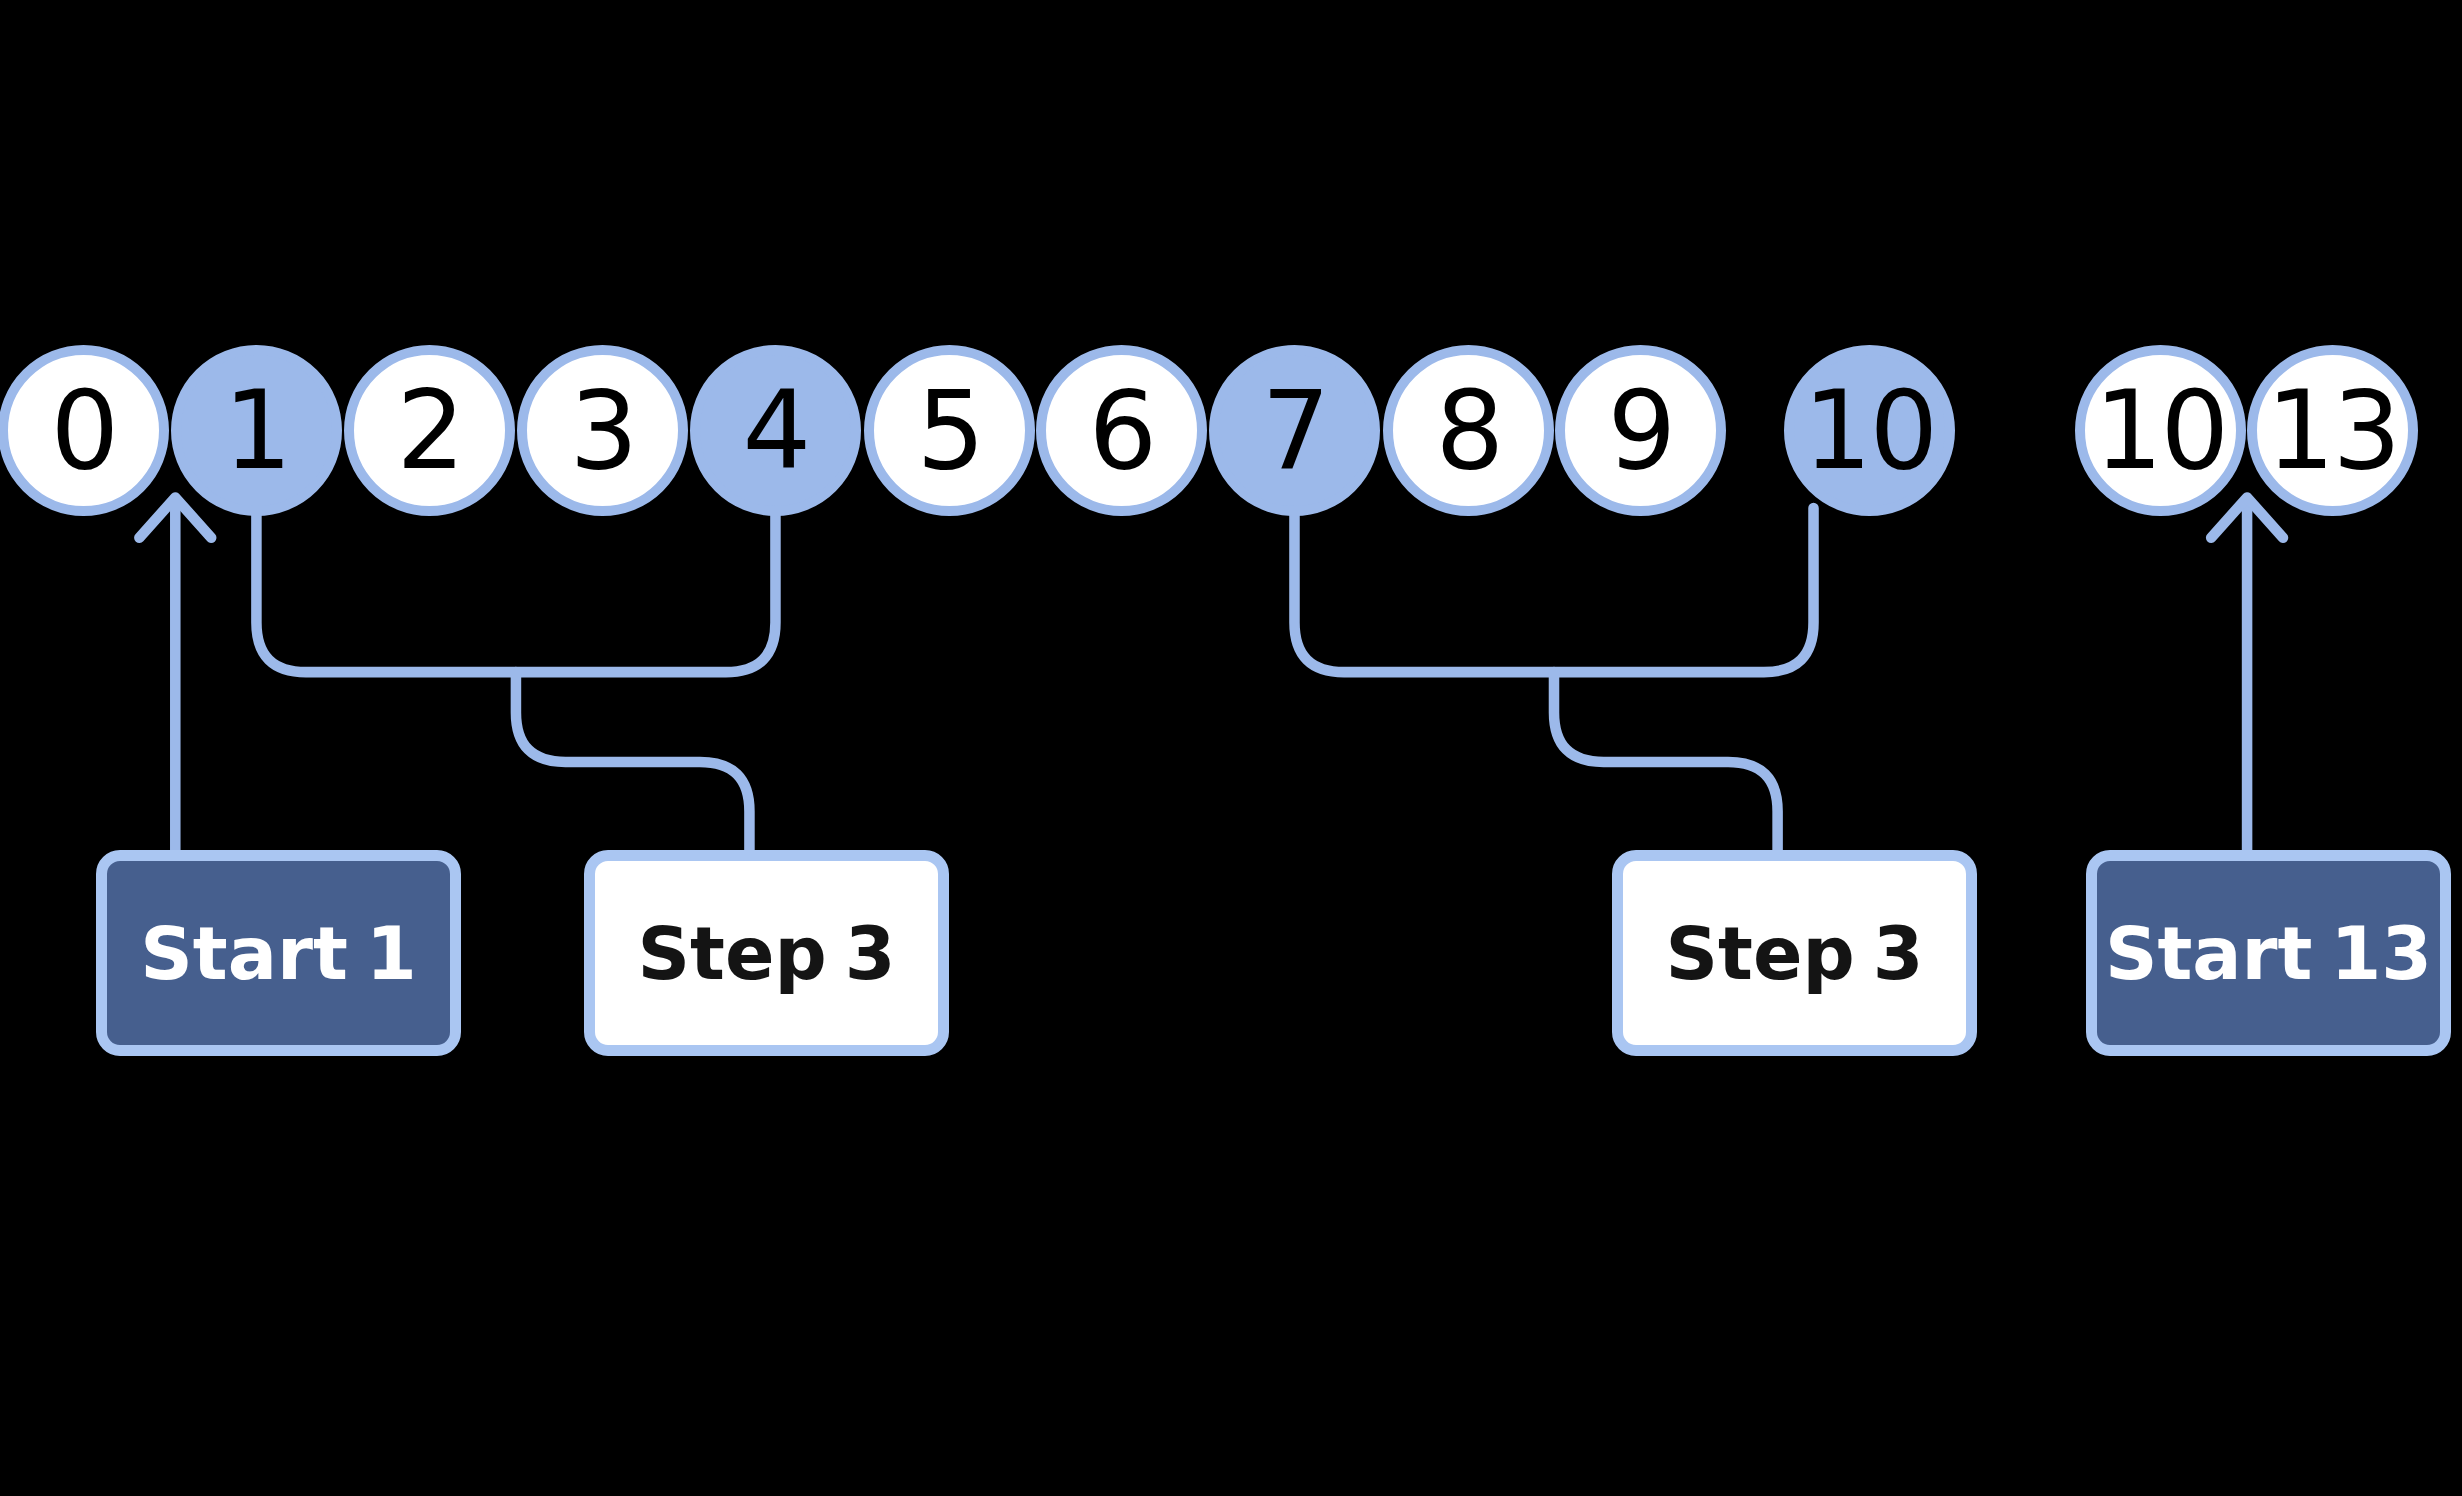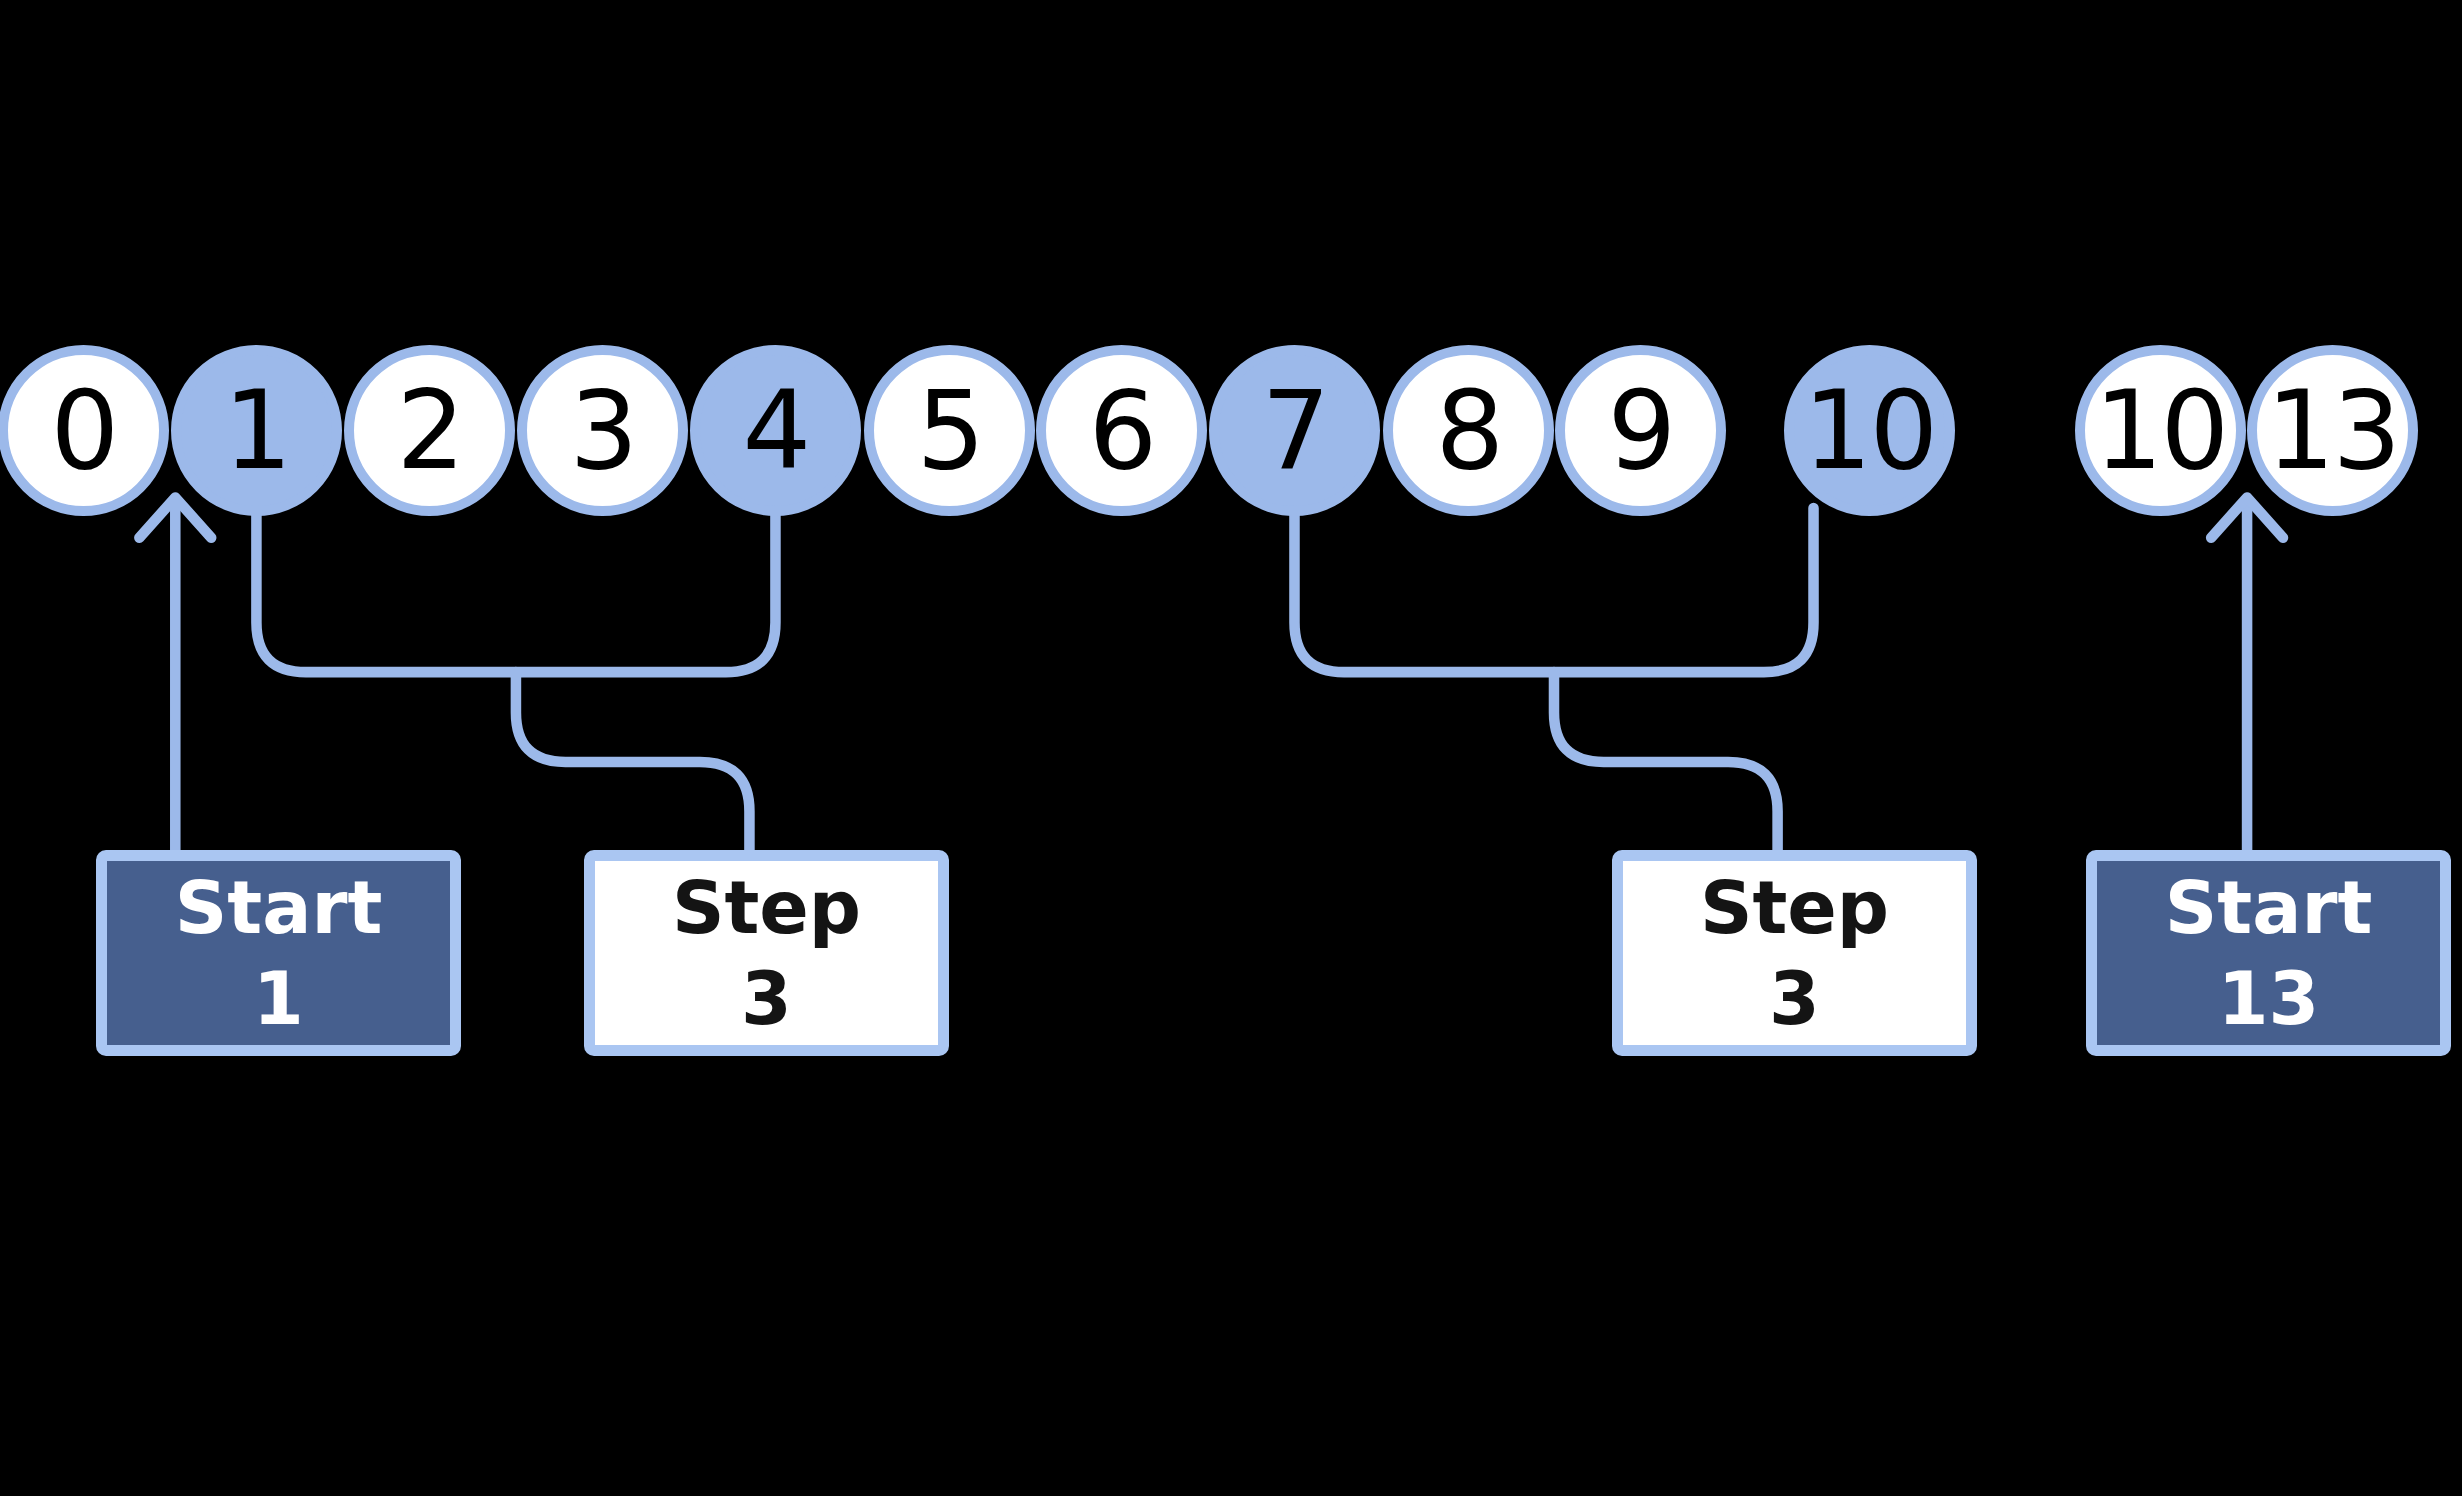--- a/index.html
+++ b/index.html
@@ -33,22 +33,22 @@
   .circle.filled{background:var(--accent);}
   .circle span{
     font-family:"DejaVu Sans","Liberation Sans",sans-serif;
     font-size:108px;font-weight:400;color:var(--num-ink);
     line-height:1;letter-spacing:-2.5px;
   }
   .label-box{
     position:absolute;top:850px;z-index:3;
     width:365px;height:206px;box-sizing:border-box;
     border:11px solid var(--box-border);
-    border-radius:10px;
-    display:flex;flex-direction:column;align-items:center;justify-content:center;
+    border-radius:24px;
+    display:flex;align-items:center;justify-content:center;
     gap:18px;
   }
   .label-box.dark{background:var(--box-dark);color:var(--ink-light);}
   .label-box.light{background:#ffffff;color:var(--ink-dark);margin-left:17px;}
   .label-box .box-title,
   .label-box .box-value{
     font-family:"DejaVu Sans","Liberation Sans",sans-serif;
     font-weight:700;font-size:73px;line-height:1;
   }
 </style>

